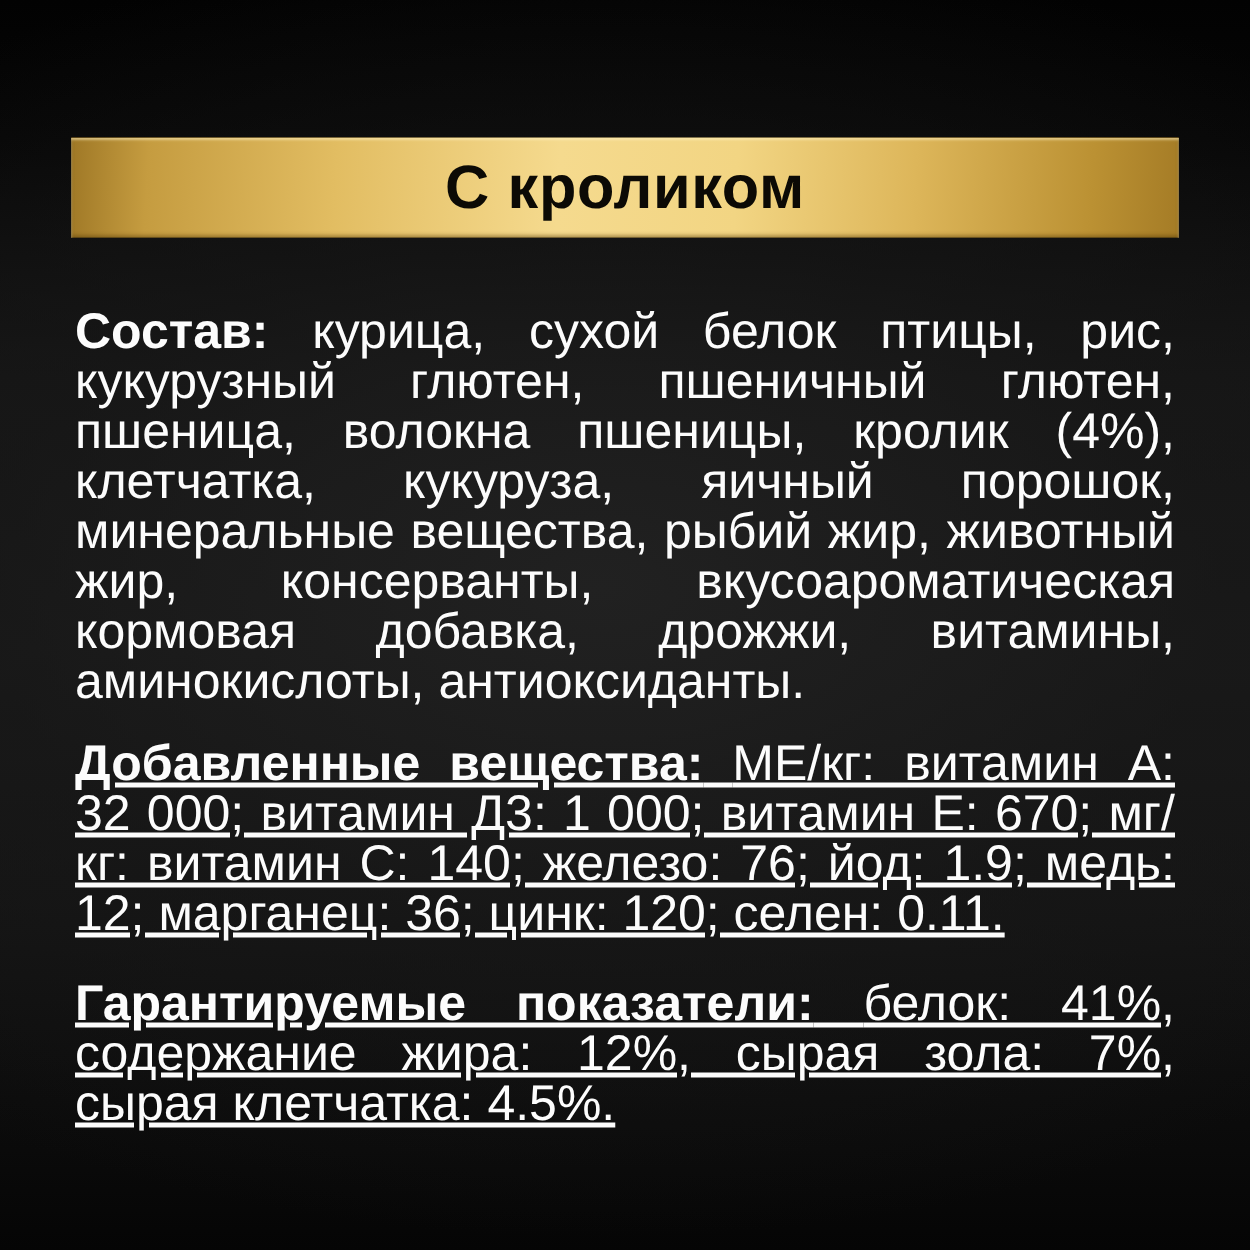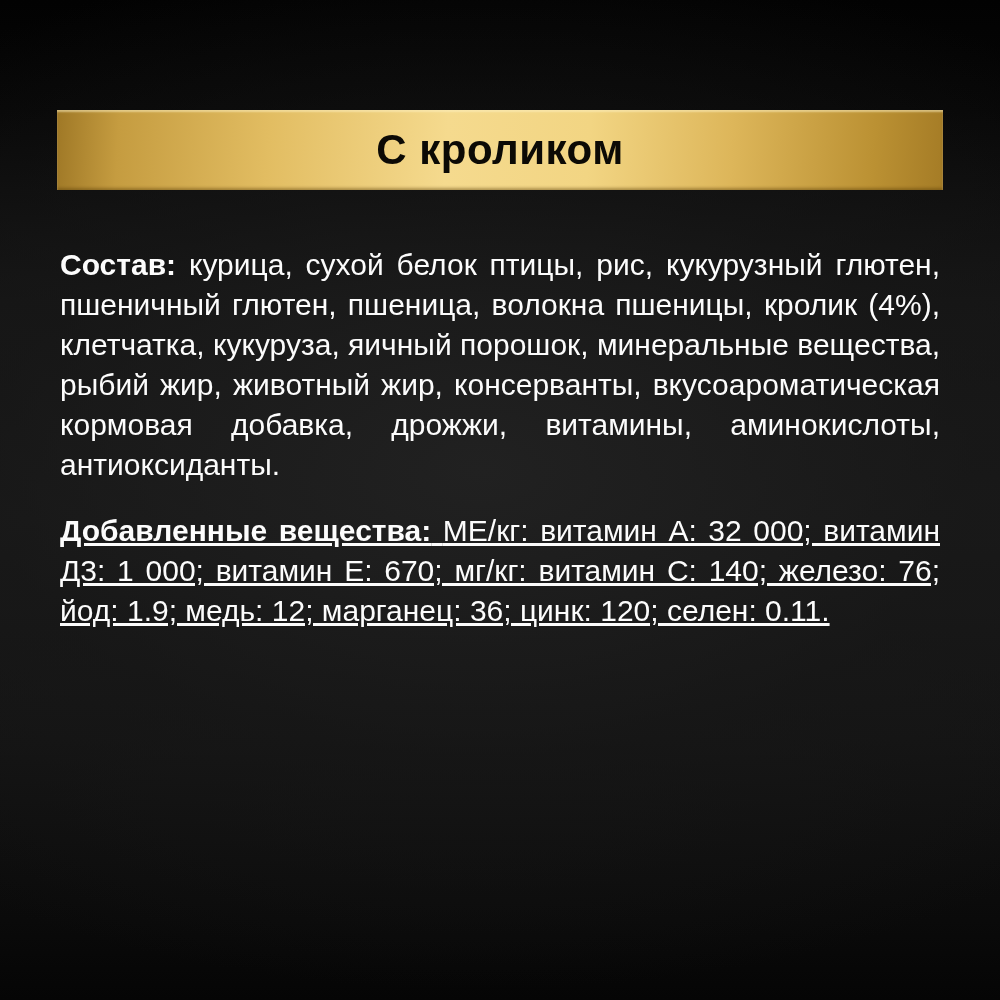--- a/index.html
+++ b/index.html
@@ -33,32 +33,32 @@
       #f5da8e 44%,
       #f2d583 60%,
       #ddb65a 76%,
       #bb9133 92%,
       #a57c26 100%);
     box-shadow:
       inset 0 2px 2px rgba(255, 243, 196, 0.55),
       inset 0 -2px 3px rgba(92, 62, 8, 0.45);
   }
   .banner-title {
-    font-size: 42px;
+    font-size: 49px;
     font-weight: 700;
     letter-spacing: 0.5px;
     color: #0c0a05;
   }
   .content {
     position: absolute;
     left: 60px;
     top: 245px;
     width: 880px;
     color: #fcfcfc;
-    font-size: 30px;
+    font-size: 40px;
     line-height: 40px;
     text-align: justify;
     text-align-last: left;
   }
   .section {
     margin: 0;
   }
   .section + .section {
     margin-top: 26px;
     text-decoration: underline;
@@ -78,16 +78,17 @@
   <div class="banner">
     <span class="banner-title">С кроликом</span>
   </div>
 
   <div class="content">
 
     <p class="section"><span class="section-label">Состав:</span> <span>курица, сухой белок птицы, рис, кукурузный глютен, пшеничный глютен, пшеница, волокна пшеницы, кролик (4%), клетчатка, кукуруза, яичный порошок, минеральные вещества, рыбий жир, животный жир, консерванты, вкусоароматическая кормовая добавка, дрожжи, витамины, аминокислоты, антиоксиданты.</span></p>
 
     <p class="section"><span class="section-label">Добавленные вещества:</span> <span>МЕ/кг: витамин А: 32&nbsp;000; витамин Д3: 1&nbsp;000; витамин Е: 670; мг/кг: витамин С: 140; железо: 76; йод: 1.9; медь: 12; марганец: 36; цинк: 120; селен: 0.11.</span></p>
 
+    <p class="section last"><span class="section-label">Гарантируемые показатели:</span> <span>белок: 41%, содержание жира: 12%, сырая зола: 7%, сырая клетчатка: 4.5%.</span></p>
 
   </div>
 
 </div>
 
 </body></html>

